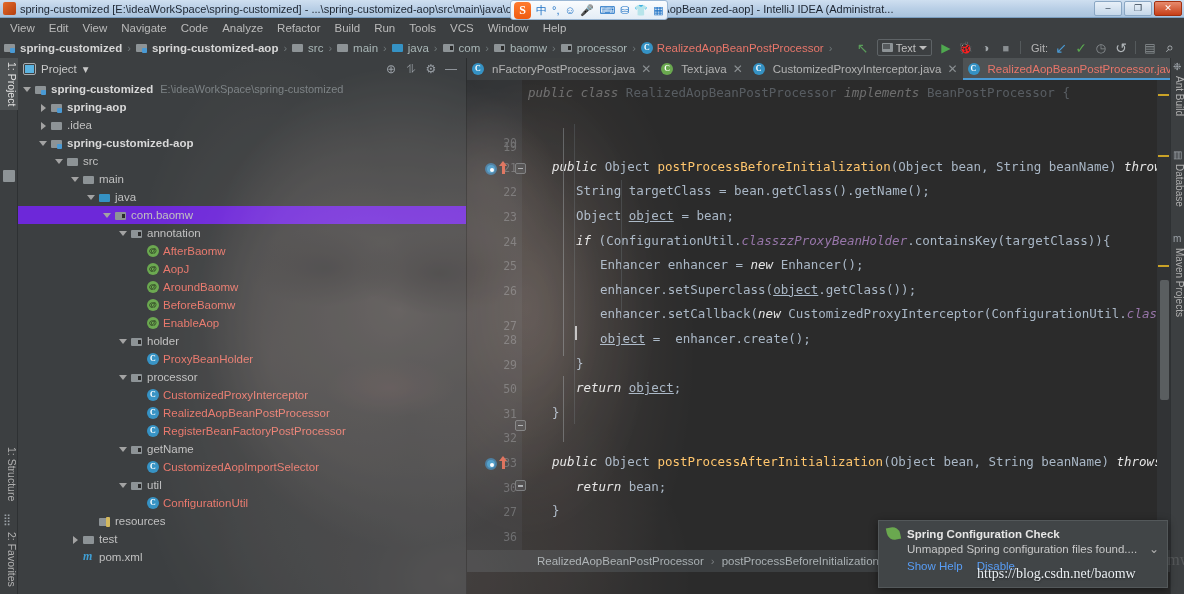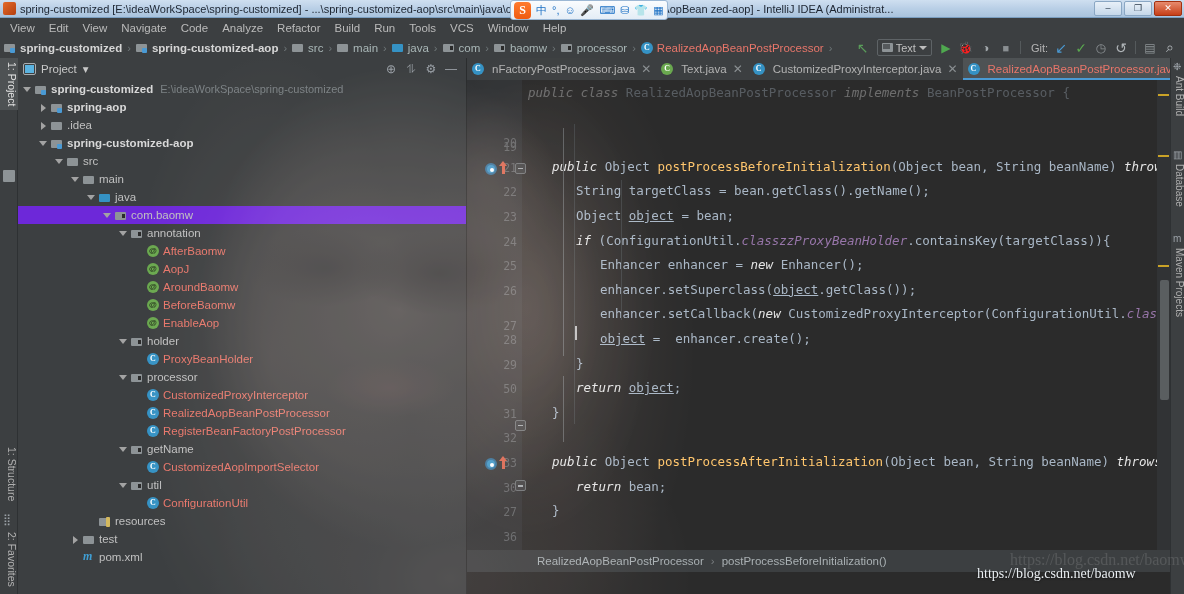--- a/index.html
+++ b/index.html
@@ -827,17 +827,31 @@
 
   <div class="rightstrip">
     <div class="rvicon" style="top:4px;">❉</div>
     <div class="rvtab" style="top:18px;">Ant Build</div>
     <div class="rvicon" style="top:92px;">▥</div>
     <div class="rvtab" style="top:106px;">Database</div>
     <div class="rvicon" style="top:176px;">m</div>
     <div class="rvtab" style="top:190px;">Maven Projects</div>
   </div>
 
+  <div class="notif">
+    <div class="nhead">
+      <span class="leaf"></span>
+      <span class="ntitle">Spring Configuration Check</span>
+    </div>
+    <div class="nbody">
+      <span>Unmapped Spring configuration files found....</span>
+      <span class="chev">⌄</span>
+    </div>
+    <div class="nlinks">
+      <span class="nlink">Show Help</span>
+      <span class="nlink">Disable</span>
+    </div>
+  </div>
 
   <div class="watermark2">https://blog.csdn.net/baomw</div>
   <div class="watermark">https://blog.csdn.net/baomw</div>
 
 </div>
 
 </body></html>

